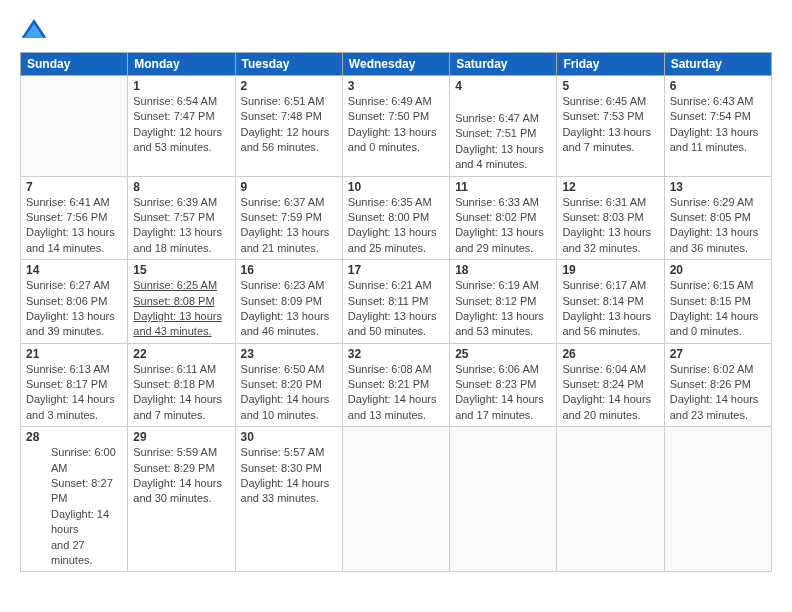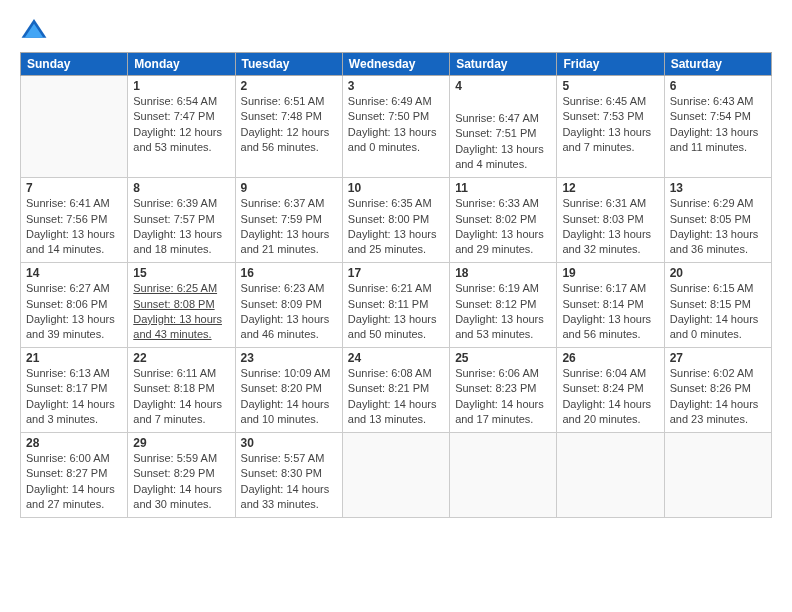--- a/index.html
+++ b/index.html
@@ -295,27 +295,27 @@
           </td>
           <td>
             <span class="day-num">22</span>
             <div class="day-info" style="white-space: pre-line;">Sunrise: 6:11 AM
 Sunset: 8:18 PM
 Daylight: 14 hours
 and 7 minutes.</div>
           </td>
           <td>
             <span class="day-num">23</span>
-            <div class="day-info" style="white-space: pre-line;">Sunrise: 10:09 AM
+            <div class="day-info" style="white-space: pre-line;">Sunrise: 6:50 AM
 Sunset: 8:20 PM
 Daylight: 14 hours
 and 10 minutes.</div>
           </td>
           <td>
-            <span class="day-num">24</span>
+            <span class="day-num">32</span>
             <div class="day-info" style="white-space: pre-line;">Sunrise: 6:08 AM
 Sunset: 8:21 PM
 Daylight: 14 hours
 and 13 minutes.</div>
           </td>
           <td>
             <span class="day-num">25</span>
             <div class="day-info" style="white-space: pre-line;">Sunrise: 6:06 AM
 Sunset: 8:23 PM
 Daylight: 14 hours
@@ -332,21 +332,21 @@
             <span class="day-num">27</span>
             <div class="day-info" style="white-space: pre-line;">Sunrise: 6:02 AM
 Sunset: 8:26 PM
 Daylight: 14 hours
 and 23 minutes.</div>
           </td>
         </tr>
         <tr class="last-row">
           <td>
             <span class="day-num">28</span>
-            <div class="day-info" style="white-space: pre-line;">Sunrise: 6:00 AM
+            <div class="day-info" style="white-space: pre-line; margin-left: 25px;">Sunrise: 6:00 AM
 Sunset: 8:27 PM
 Daylight: 14 hours
 and 27 minutes.</div>
           </td>
           <td>
             <span class="day-num">29</span>
             <div class="day-info" style="white-space: pre-line;">Sunrise: 5:59 AM
 Sunset: 8:29 PM
 Daylight: 14 hours
 and 30 minutes.</div>

